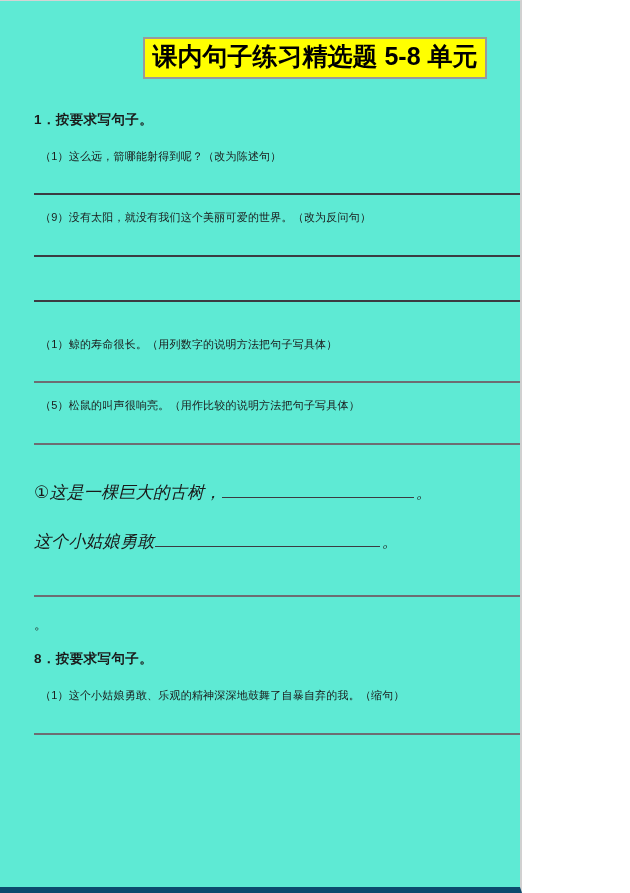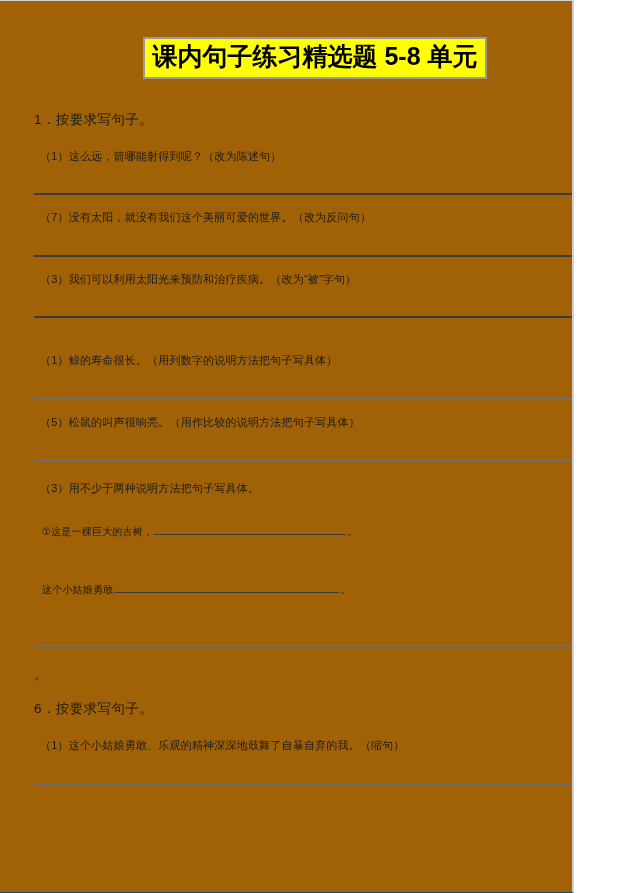--- a/index.html
+++ b/index.html
@@ -6,27 +6,27 @@
     margin: 0;
     padding: 0;
     background: #ffffff;
   }
   body {
     font-family: "Liberation Sans", "DejaVu Sans", sans-serif;
   }
 
   .page {
     position: relative;
-    width: 574px;
+    width: 522px;
     height: 893px;
-    background: #a16207;
+    background: #5eead4;
     box-sizing: border-box;
     border-top: 1px solid #d4d4d4;
     border-right: 2px solid #d0d0d0;
-    border-bottom: 1px solid #0c4a6e;
+    border-bottom: 6px solid #0c4a6e;
     overflow: hidden;
   }
 
   .content {
     position: absolute;
     left: 34px;
     top: 0;
     width: 560px;
   }
 
@@ -50,36 +50,38 @@
     white-space: nowrap;
   }
 
   
   .q-head {
     font-size: 13.5px;
     color: #1a1a1a;
     line-height: 1.5;
     margin: 0;
     letter-spacing: 0.4px;
+    font-weight: bold;
   }
   .q-sub {
     font-size: 11px;
     color: #1a1a1a;
     line-height: 1.5;
     margin: 0;
     padding-left: 6px;
     letter-spacing: 0.2px;
   }
   .q-item {
-    font-size: 10px;
+    font-size: 17px;
     color: #1a1a1a;
     line-height: 1.5;
-    margin: 8px;
+    margin: 0;
     letter-spacing: 0.2px;
     white-space: nowrap;
+    font-style: italic;
   }
   .lone-mark {
     font-size: 13.5px;
     color: #1a1a1a;
     line-height: 1.5;
     margin: 0;
   }
 
   
   .rule {
@@ -113,47 +115,45 @@
     <div style="height:31px"></div>
     <div class="q-head">1．按要求写句子。</div>
 
     <div style="height:18px"></div>
     <div class="q-sub">（1）这么远，箭哪能射得到呢？（改为陈述句）</div>
 
     <div style="height:29px"></div>
     <div class="rule"></div>
 
     <div style="height:14px"></div>
-    <div class="q-sub">（7）没有太阳，就没有我们这个美丽可爱的世界。（改为反问句）</div>
+    <div class="q-sub">（9）没有太阳，就没有我们这个美丽可爱的世界。（改为反问句）</div>
 
     <div style="height:29px"></div>
     <div class="rule"></div>
 
     <div style="height:14px"></div>
-    <div class="q-sub">（3）我们可以利用太阳光来预防和治疗疾病。（改为“被”字句）</div>
 
     <div style="height:29px"></div>
     <div class="rule"></div>
 
     <div style="height:16px"></div>
 
     <div style="height:18px"></div>
     <div class="q-sub">（1）鲸的寿命很长。（用列数字的说明方法把句子写具体）</div>
 
     <div style="height:29px"></div>
     <div class="rule light"></div>
 
     <div style="height:14px"></div>
     <div class="q-sub">（5）松鼠的叫声很响亮。（用作比较的说明方法把句子写具体）</div>
 
     <div style="height:29px"></div>
     <div class="rule light"></div>
 
     <div style="height:19px"></div>
-    <div class="q-sub">（3）用不少于两种说明方法把句子写具体。</div>
 
     <div style="height:16px"></div>
     <div class="q-item">
       <span>①这是一棵巨大的古树，</span><span class="blank" style="width:192px"></span><span>。</span>
     </div>
 
     <div style="height:12px"></div>
 
     <div style="height:12px"></div>
     <div class="q-item">
@@ -162,21 +162,21 @@
 
     <div style="height:13px"></div>
 
     <div style="height:27px"></div>
     <div class="rule light"></div>
 
     <div style="height:18px"></div>
     <div class="lone-mark">。</div>
 
     <div style="height:14px"></div>
-    <div class="q-head">6．按要求写句子。</div>
+    <div class="q-head">8．按要求写句子。</div>
 
     <div style="height:18px"></div>
     <div class="q-sub">（1）这个小姑娘勇敢、乐观的精神深深地鼓舞了自暴自弃的我。（缩句）</div>
 
     <div style="height:29px"></div>
     <div class="rule light"></div>
 
   </div>
 </div>
 

